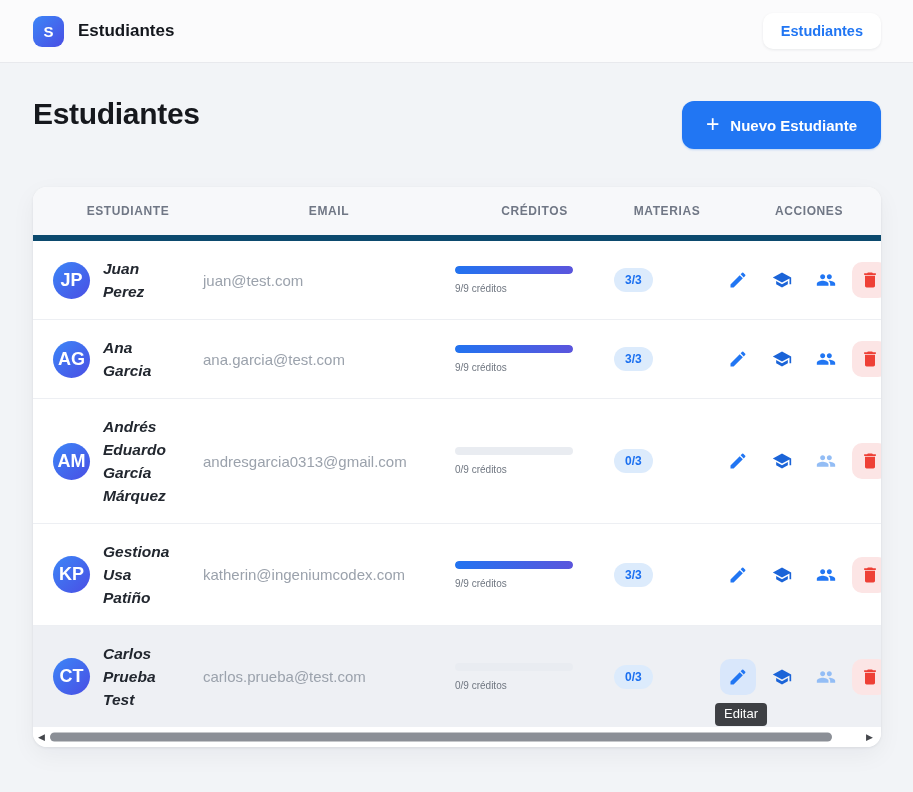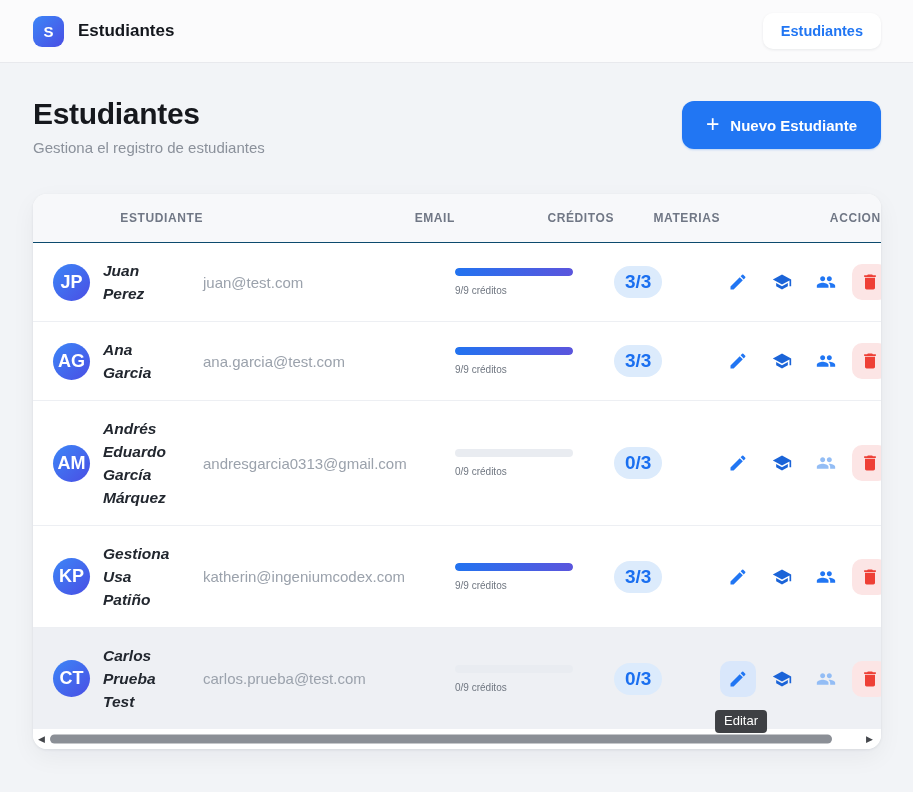--- a/index.html
+++ b/index.html
@@ -66,26 +66,26 @@
     border-radius: 14px;
     box-shadow: 0 1px 3px rgba(15,23,42,.08), 0 8px 24px rgba(15,23,42,.05);
     overflow: hidden;
   }
   .table-clip { overflow: hidden; }
   table { border-collapse: collapse; table-layout: fixed; width: 865px; }
   col.c1 { width: 170px; } col.c2 { width: 252px; } col.c3 { width: 159px; }
   col.c4 { width: 106px; } col.c5 { width: 178px; }
   thead th {
     background: #f7f8fa;
-    text-align: right;
+    text-align: center;
     font-size: 12px; font-weight: 700;
     letter-spacing: .6px;
     color: #707785;
     padding: 17px 0;
-    border-bottom: 1px solid #0c4a6e;
+    border-bottom: 6px solid #0c4a6e;
   }
   thead th:first-child { padding-left: 20px; }
   tbody tr { background: #fff; }
   tbody tr + tr { border-top: 1px solid #edeff3; }
   tbody tr.hovered { background: #eef0f4; }
   td { vertical-align: middle; padding: 16px 0; }
   td:first-child { padding-left: 20px; }
 
   .stud { display: flex; align-items: center; gap: 13px; }
   .avatar {
@@ -103,21 +103,21 @@
   }
   .fill {
     height: 100%; border-radius: 4px;
     background: linear-gradient(90deg, #2273f0, #5b55dd);
   }
   .credits-label { font-size: 10px; color: #6f7680; }
 
   .badge {
     display: inline-block;
     background: #dcebfc; color: #1a6ff0;
-    font-size: 19px; font-weight: 700;
+    font-size: 12px; font-weight: 700;
     padding: 5px 11px; border-radius: 999px;
   }
 
   .actions { display: flex; align-items: center; gap: 8px; }
   .act {
     border: none; cursor: pointer; background: transparent;
     width: 36px; height: 36px; border-radius: 10px;
     display: inline-flex; align-items: center; justify-content: center;
     padding: 0;
   }
@@ -162,21 +162,20 @@
     <div class="logo">S</div>
     <div class="app-title">Estudiantes</div>
   </div>
   <button class="nav-pill">Estudiantes</button>
 </header>
 
 <main>
   <div class="page-head">
     <div>
       <h1>Estudiantes</h1>
-      <p class="subtitle">Gestiona el registro de estudiantes</p>
     </div>
     <button class="primary-btn">
       <span class="plus-glyph">+</span>
       <span>Nuevo Estudiante</span>
     </button>
   </div>
 
   <div class="card">
     <div class="table-clip">
       <table>

